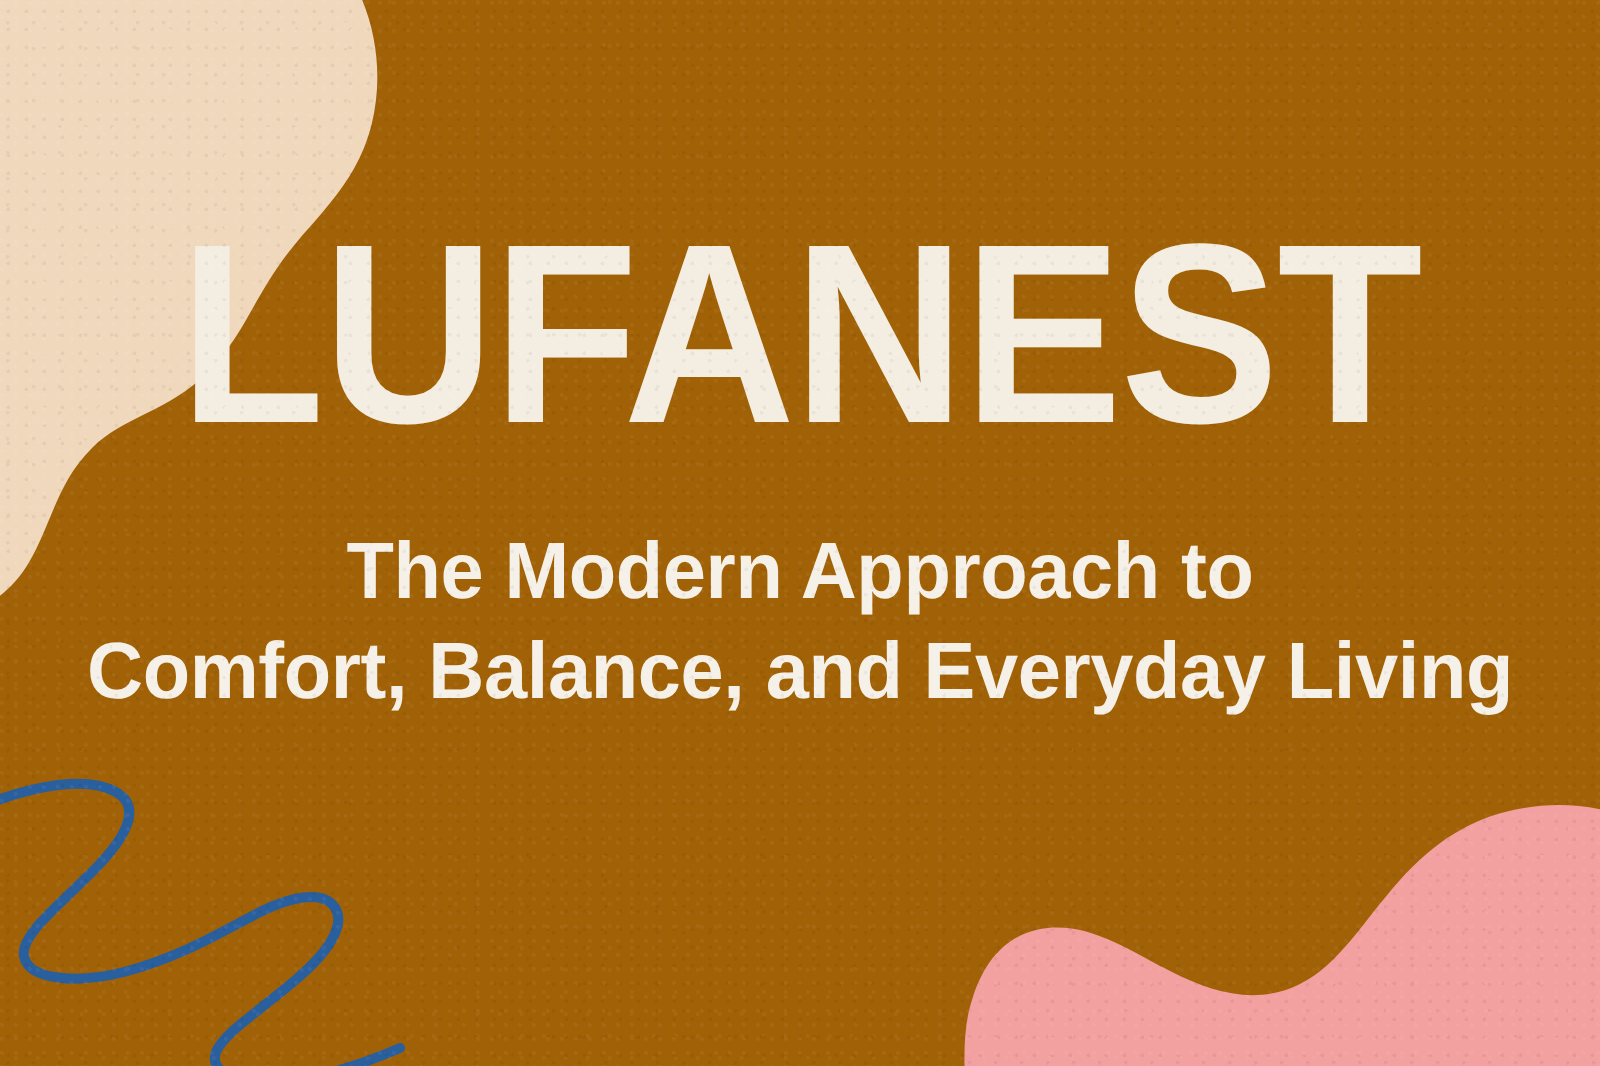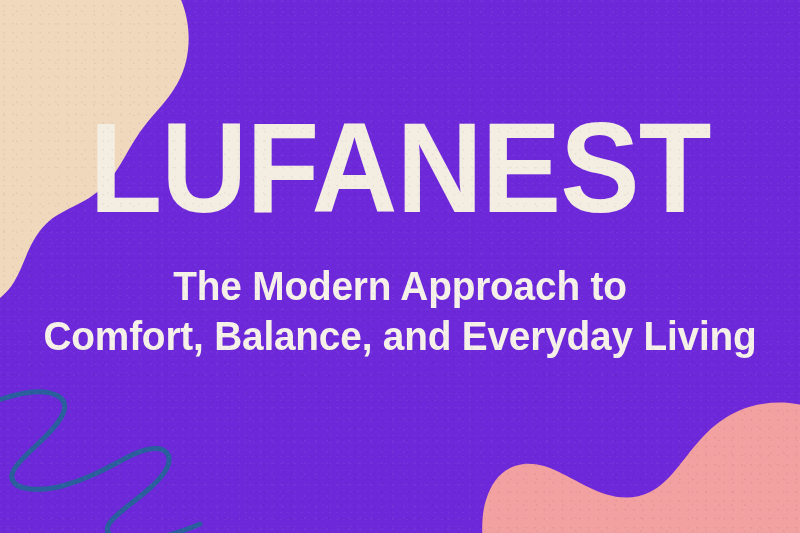--- a/index.html
+++ b/index.html
@@ -10,21 +10,21 @@
   }
   body {
     font-family: "Liberation Sans", sans-serif;
   }
 
   .poster {
     position: relative;
     width: 800px;
     height: 533px;
     overflow: hidden;
-    background: #6d28d9;
+    background: #a16207;
   }
 
   
   .grain {
     position: absolute;
     inset: 0;
     pointer-events: none;
     opacity: 0.05;
     background-image:
       radial-gradient(circle at 13% 21%, rgba(255,255,255,.9) 0 1px, transparent 1px),

